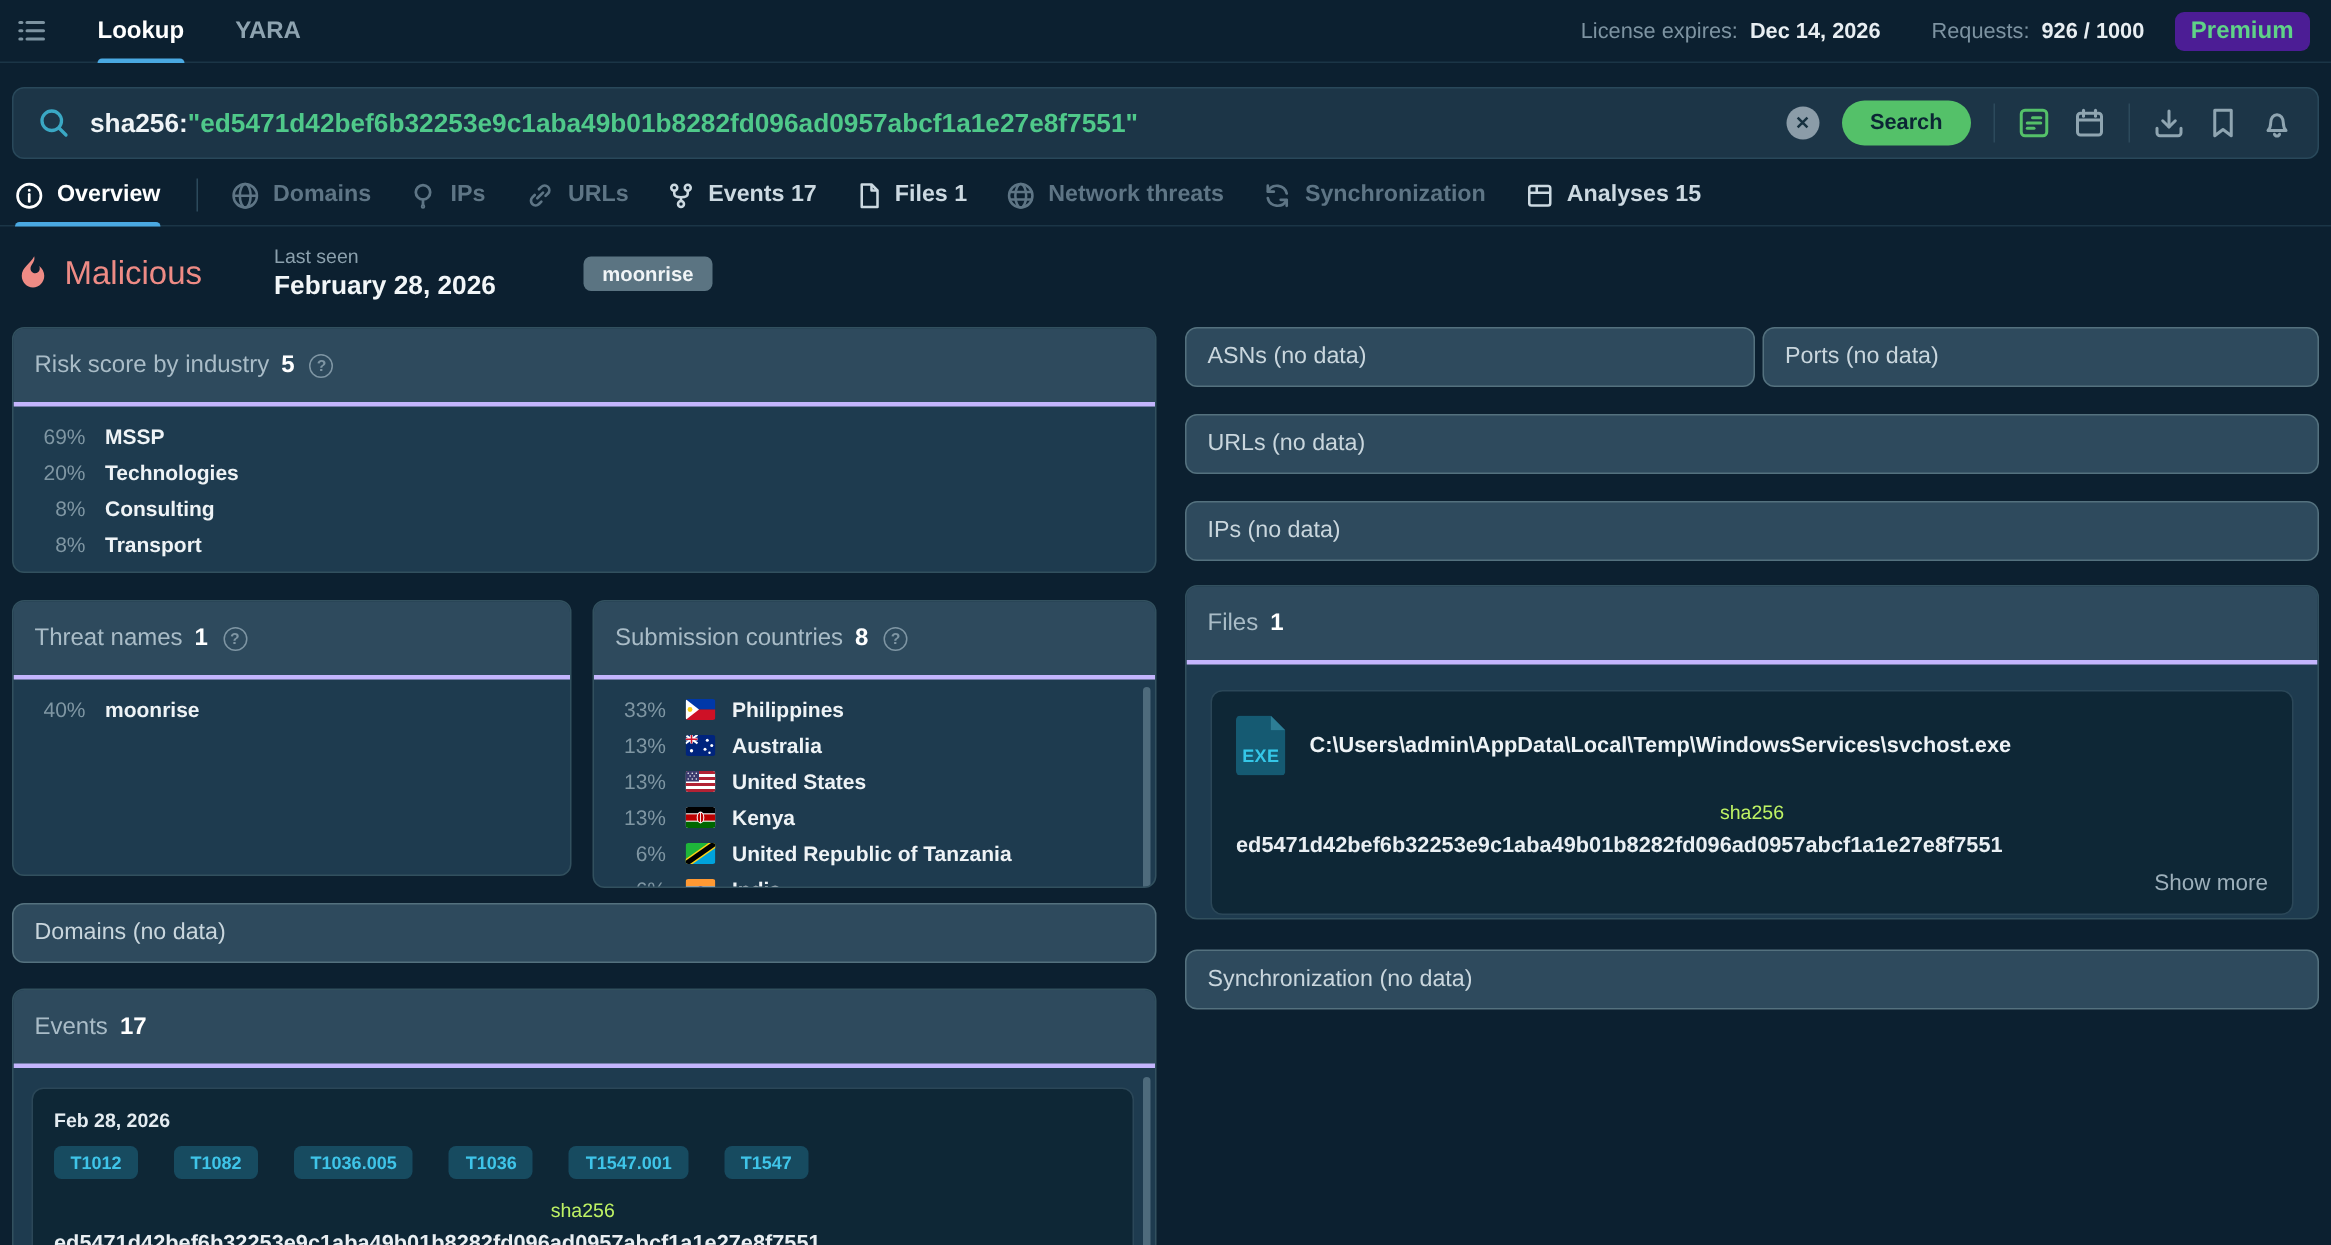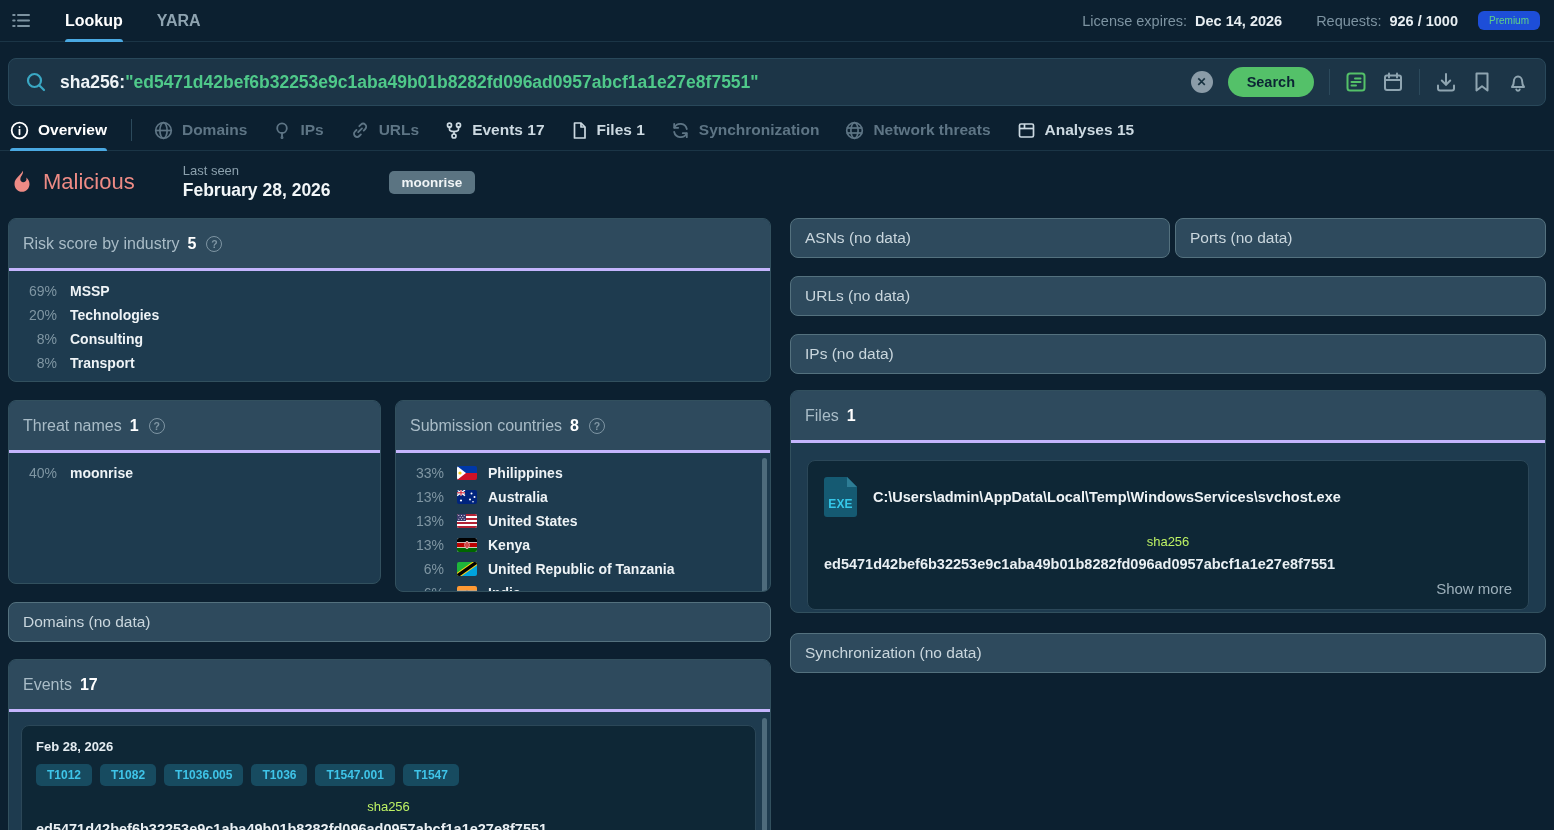--- a/index.html
+++ b/index.html
@@ -26,22 +26,22 @@
   .top-tab.active { color:#ffffff; }
   .top-tab.active::after {
     content:""; position:absolute; left:0; right:0; bottom:0; height:3px;
     background:#4aa9e2; border-radius:3px 3px 0 0;
   }
   .top-right { margin-left:auto; display:flex; align-items:center; gap:8px; margin-right:14px; font-size:14.5px; }
   .dim { color:#7d93a1; }
   .val { color:#e8eef2; font-weight:700; }
   .spacer18 { width:18px; }
   .premium {
-    margin-left:12px; background:#1d4ed8; color:#5fd287; font-weight:400;
-    font-size:10px; padding:4px 11px; border-radius:6px;
+    margin-left:12px; background:#4c1d95; color:#5fd287; font-weight:700;
+    font-size:16px; padding:4px 11px; border-radius:6px;
   }
 
   
   .searchbar {
     position:absolute; left:8px; top:58px; width:1538px; height:48px;
     background:#1c3547; border:1px solid #29485a; border-radius:8px;
     display:flex; align-items:center;
   }
   .search-ico { margin-left:16px; color:#3aa8c4; }
   .query { margin-left:13px; font-size:17.5px; font-weight:700; white-space:nowrap; flex:1; cursor:text; }
@@ -142,21 +142,21 @@
   .exe-label {
     position:absolute; left:0; right:0; bottom:6px; text-align:center;
     font-size:12px; font-weight:700; color:#35c7e8; letter-spacing:.2px;
   }
   .file-path { font-size:14.5px; font-weight:700; color:#eef3f6; }
   .hash-label { font-size:13px; color:#bef264; padding:0 16px;text-align:center; }
   .hash-value { font-size:14.5px; font-weight:700; color:#e9eff3; padding:0 16px; margin-top:7px; }
   .show-more { position:absolute; right:16px; bottom:12px; font-size:15px; color:#9db0bb; cursor:pointer; }
 
   .event-date { font-size:13px; font-weight:700; color:#e4ecf1; padding:13px 14px 0 14px; }
-  .badge-row { display:flex; gap:8px; padding:10px 21px 0 14px; }
+  .badge-row { display:flex; gap:24px; padding:10px 21px 0 14px; }
   .tbadge {
     background:#174b60; color:#3fc4e8; font-size:12px; font-weight:700;
     padding:4px 11px; border-radius:5px; cursor:pointer;
   }
 </style>
 </head>
 <body>
 
 <div class="topbar">
   <span class="menu-ico">
@@ -295,39 +295,39 @@
     <span class="ico">
       <svg width="17" height="19" viewBox="0 0 17 19" fill="none" stroke="currentColor" stroke-width="1.7" stroke-linejoin="round">
         <path d="M3.5 2h6.5l4 4v11h-10.5z"></path>
           <path d="M10 2v4h4"></path>
       </svg>
     </span>
     <span>Files 1</span>
   </div>
   <div class="nav-tab off gap26">
     <span class="ico">
+      <svg width="19" height="19" viewBox="0 0 19 19" fill="none" stroke="currentColor" stroke-width="1.7">
+        <circle cx="9.5" cy="9.5" r="7.8"></circle>
+          <ellipse cx="9.5" cy="9.5" rx="3.6" ry="7.8"></ellipse>
+          <line x1="1.7" y1="7" x2="17.3" y2="7"></line>
+          <line x1="1.7" y1="12" x2="17.3" y2="12"></line>
+      </svg>
+    </span>
+    <span>Network threats</span>
+  </div>
+  <div class="nav-tab off gap26">
+    <span class="ico">
       <svg width="19" height="19" viewBox="0 0 19 19" fill="none" stroke="currentColor" stroke-width="1.8" stroke-linecap="round" stroke-linejoin="round">
         <path d="M15.8 8a6.6 6.6 0 0 0-12.4-1.4"></path>
           <polyline points="3.2,2.8 3.2,6.8 7.2,6.8"></polyline>
         <path d="M3.2 11a6.6 6.6 0 0 0 12.4 1.4"></path>
           <polyline points="15.8,16.2 15.8,12.2 11.8,12.2"></polyline>
       </svg>
     </span>
     <span>Synchronization</span>
-  </div>
-  <div class="nav-tab off gap26">
-    <span class="ico">
-      <svg width="19" height="19" viewBox="0 0 19 19" fill="none" stroke="currentColor" stroke-width="1.7">
-        <circle cx="9.5" cy="9.5" r="7.8"></circle>
-          <ellipse cx="9.5" cy="9.5" rx="3.6" ry="7.8"></ellipse>
-          <line x1="1.7" y1="7" x2="17.3" y2="7"></line>
-          <line x1="1.7" y1="12" x2="17.3" y2="12"></line>
-      </svg>
-    </span>
-    <span>Network threats</span>
   </div>
   <div class="nav-tab on gap26">
     <span class="ico">
       <svg width="19" height="19" viewBox="0 0 19 19" fill="none" stroke="currentColor" stroke-width="1.7">
         <rect x="2.5" y="3" width="14" height="13" rx="1.5"></rect>
           <line x1="2.5" y1="7.5" x2="16.5" y2="7.5"></line>
           <line x1="7.5" y1="3" x2="7.5" y2="7.5"></line>
       </svg>
     </span>
     <span>Analyses 15</span>

